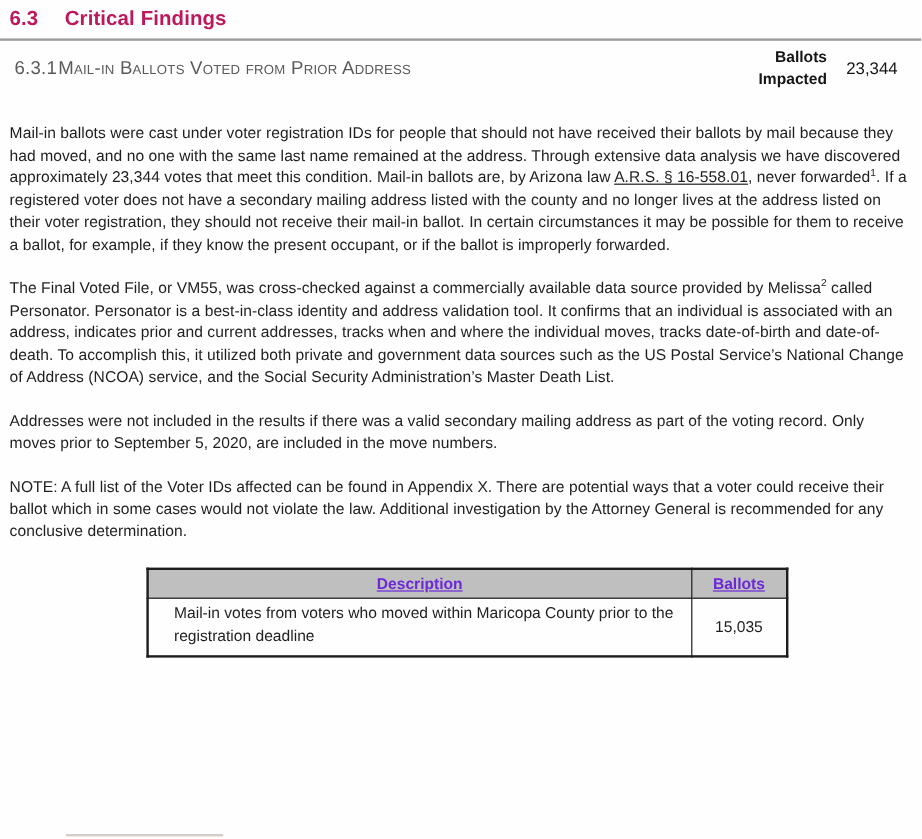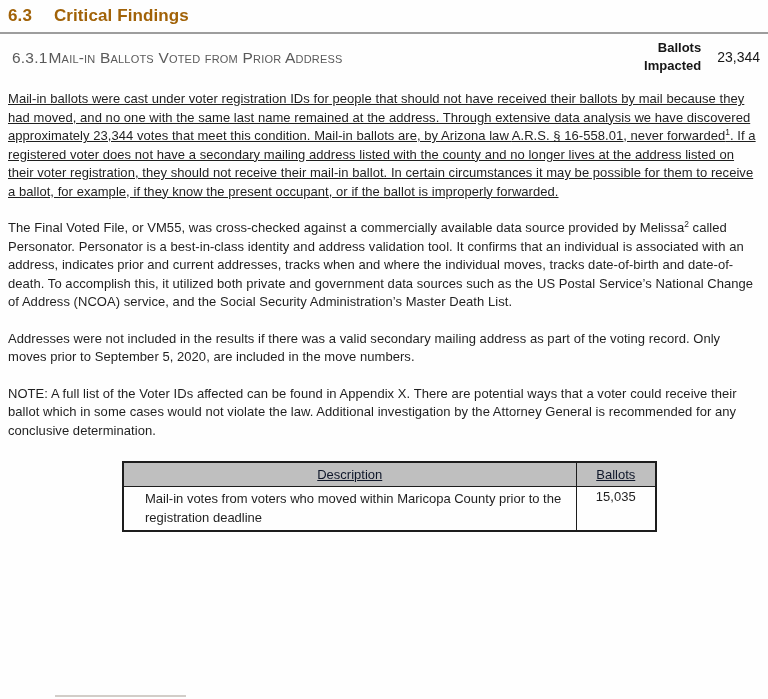--- a/index.html
+++ b/index.html
@@ -11,21 +11,21 @@
     font-family: "Liberation Sans", sans-serif;
     color: #1f1f1f;
     overflow: hidden;
     box-sizing: border-box;
     padding: 4px 8px 0 8px;
   }
   
   .section-heading {
     font-size: 17px;
     font-weight: bold;
-    color: #a16207;
+    color: #be185d;
     margin: 2px 0 0 0;
     letter-spacing: 0.1px;
   }
   .section-heading .sec-num { margin-right: 22px; }
   .heading-rule {
     border: none;
     border-top: 2px solid #9d9d9d;
     margin: 6px -8px 0 -8px; 
   }
   
@@ -54,31 +54,31 @@
     font-size: 13px;
     font-weight: bold;
     text-align: right;
     line-height: 18px;
     color: #161616;
   }
   .callout-value {
     font-size: 14px;
     color: #161616;
     margin-left: 16px;
-    margin-right: 0;
+    margin-right: 12px;
   }
   
   .para {
     font-size: 13px;
     line-height: 18.5px;
     margin: 18px 0 0 0;
     color: #1f1f1f;
     letter-spacing: 0.05px;
   }
-  .para.first { margin-top: 15px; text-decoration: underline; }
+  .para.first { margin-top: 27px; }
   .doc-link {
     color: #1f1f1f;
     text-decoration: underline;
   }
   sup.fn-ref {
     font-size: 0.65em;
     vertical-align: super;
     line-height: 0;
   }
   
@@ -89,36 +89,36 @@
     table-layout: fixed;
   }
   .findings-table th, .findings-table td {
     border: 1px solid #1d1d1d;
     font-size: 13px;
     line-height: 19px;
   }
   .findings-table { border: 2px solid #1d1d1d; }
   .findings-table th {
     background: #bfbfbf;
-    font-weight: normal;
+    font-weight: bold;
     text-decoration: underline;
     text-align: center;
     padding: 2px 4px;
-    color: #0f172a;
+    color: #6d28d9;
   }
   .col-desc { width: 453px; }
   .col-ballots { width: 80px; }
   .findings-table td.desc-cell {
     text-align: left;
     padding: 2px 8px 3px 21px;
     vertical-align: top;
   }
   .findings-table td.ballots-cell {
     text-align: center;
-    padding: 0 4px;
+    padding: 14px 4px;
     vertical-align: top;
   }
   
   .footnote-rule {
     position: absolute;
     left: 55px;
     bottom: 2px;
     width: 131px;
     height: 2px;
     background: #d2cdc8;

